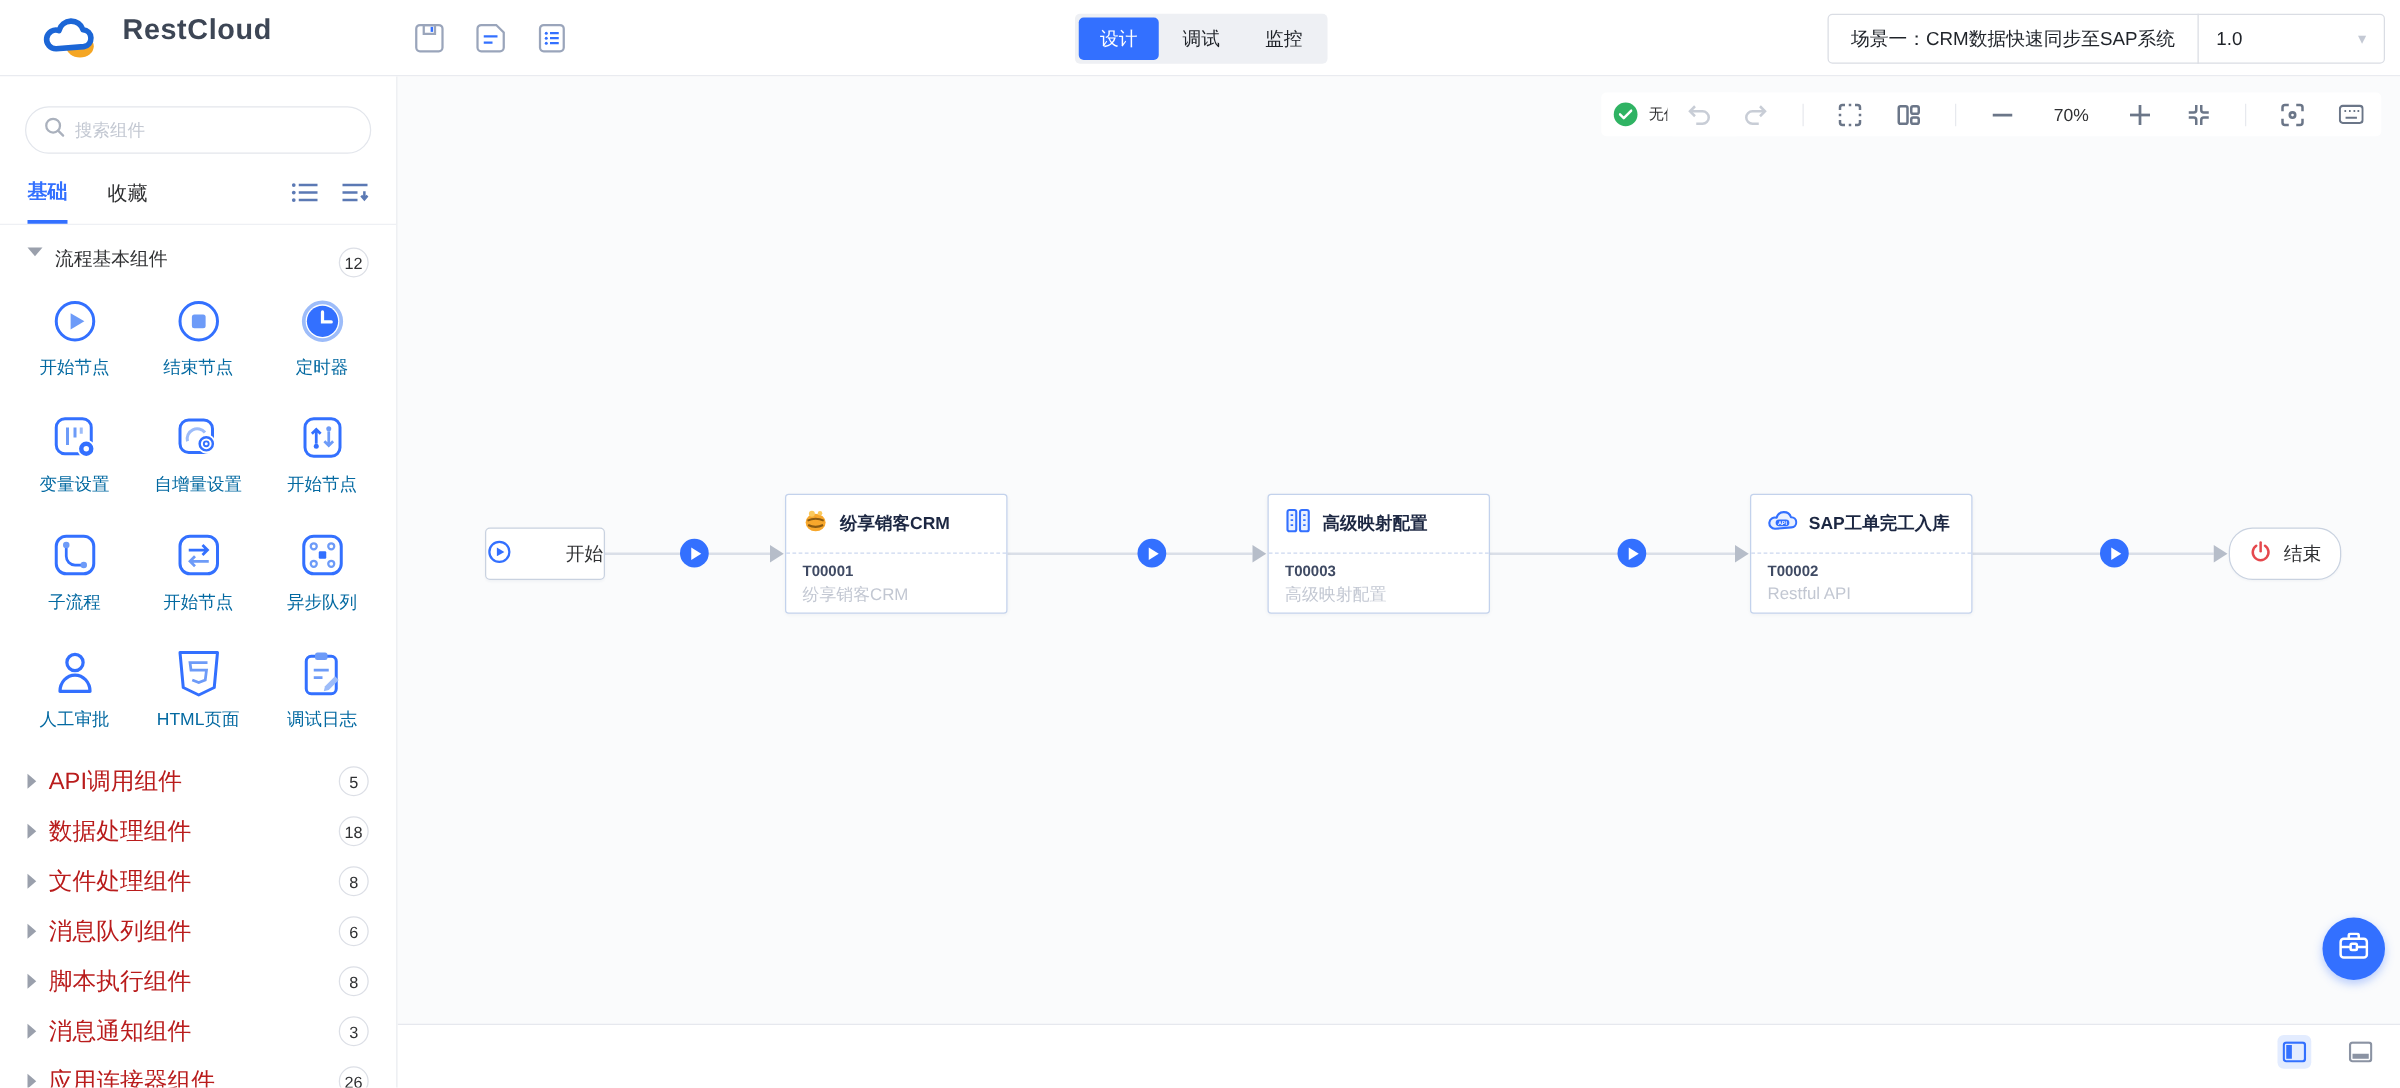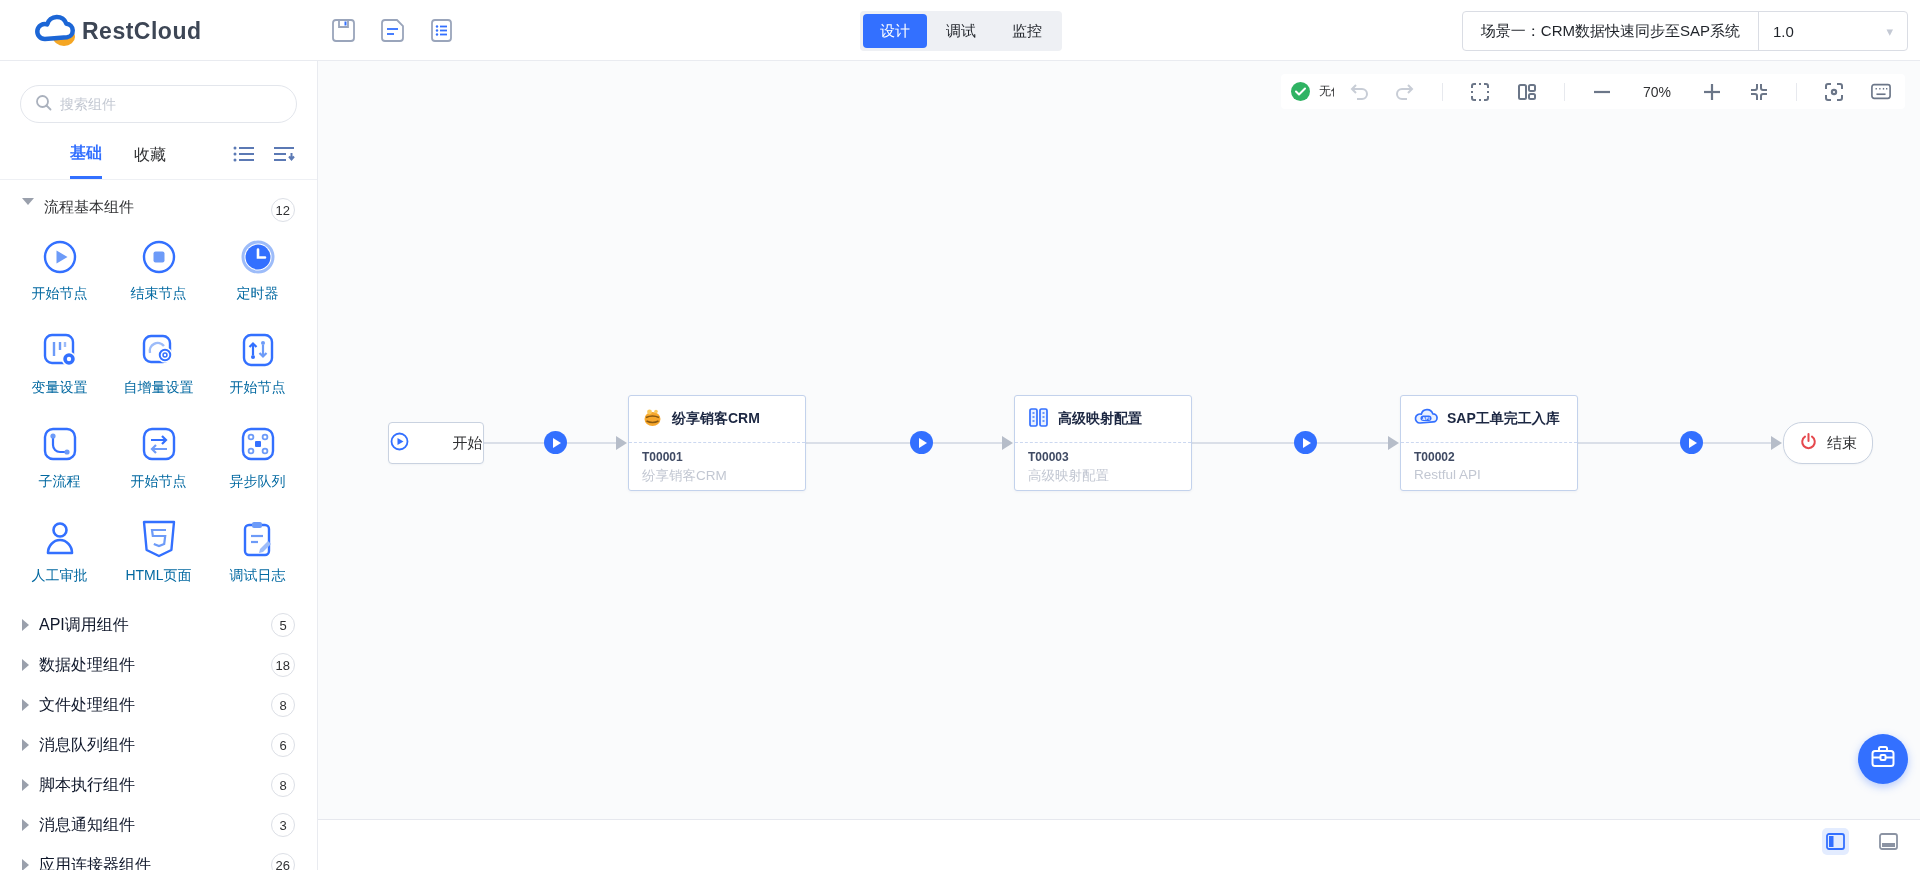--- a/index.html
+++ b/index.html
@@ -2,21 +2,21 @@
 <html><head>
 <meta charset="utf-8">
 <style>
   * { margin:0; padding:0; box-sizing:border-box; }
   html,body { width:1920px; height:870px; overflow:hidden;
     font-family:"Liberation Sans","DejaVu Sans",sans-serif; background:#fff; }
 
   
   .header { position:absolute; left:0; top:0; width:1920px; height:61px;
     background:#fff; border-bottom:1px solid #e9ebf0; z-index:20; }
-  .brand { position:absolute; left:34px; top:10px; display:flex; align-items:center; gap:4px; }
+  .brand { position:absolute; left:34px; top:10px; display:flex; gap:20px; }
   .brand-name { font-size:23px; font-weight:bold; color:#3d4655; letter-spacing:.5px; }
   .hdr-icons { position:absolute; left:330px; top:17px; display:flex; gap:22px; }
   .hdr-icon { width:27px; height:27px; cursor:pointer; }
   .tabgroup { position:absolute; left:860px; top:11px; height:40px; background:#eef0f4;
     border-radius:4px; padding:3px; display:flex; gap:2px; }
   .tabbtn { min-width:64px; height:34px; display:flex; align-items:center; justify-content:center;
     font-size:15px; color:#1f2329; border-radius:4px; cursor:pointer; padding:0 14px; }
   .tabbtn.active { background:#3370ff; color:#fff; }
   .scenario { position:absolute; right:12px; top:11px; height:40px; border:1px solid #dadde4;
     border-radius:4px; display:flex; align-items:center; background:#fff; }
@@ -29,41 +29,41 @@
   
   .sidebar { position:absolute; left:0; top:61px; width:318px; height:809px; background:#fff;
     border-right:1px solid #e9ebf0; overflow:hidden; z-index:10; }
   .search { margin:24px 20px 0 20px; height:38px; border:1px solid #e3e6ec; border-radius:19px;
     display:flex; align-items:center; padding:0 14px; gap:8px; background:#fff; }
   .search input { border:none; outline:none; font-size:14px; color:#303133; width:200px;
     font-family:inherit; background:transparent; }
   .search input::placeholder { color:#c3c8d2; }
   .side-tabs { margin:20px 22px 0 22px; display:flex; align-items:center; }
   .side-tab { font-size:16px; color:#303133; margin-right:32px; padding-bottom:12px; cursor:pointer; }
-  .side-tab.active { color:#3370ff; font-weight:bold; border-bottom:3px solid #3370ff;margin-left:48px; }
+  .side-tab.active { color:#3370ff; font-weight:bold; border-bottom:3px solid #3370ff; }
   .side-tab-icons { margin-left:auto; display:flex; gap:18px; padding-bottom:10px; }
   .side-divider { height:1px; background:#eef0f4; }
   .group-hdr { margin:18px 22px 0 22px; display:flex; align-items:flex-start; cursor:pointer; }
   .caret { width:0; height:0; margin-right:10px; }
   .caret.down { border-left:6px solid transparent; border-right:6px solid transparent;
     border-top:7px solid #9aa0ac; }
   .caret.right { border-top:6px solid transparent; border-bottom:6px solid transparent;
     border-left:7px solid #9aa0ac; }
   .group-label { font-size:15px; color:#303133; }
   .count-badge { margin-left:auto; min-width:24px; height:24px; border:1px solid #dcdfe6;
     border-radius:12px; display:flex; align-items:center; justify-content:center;
     font-size:13px; color:#303133; padding:0 4px; background:#fff; }
   .comp-grid { margin:14px 10px 0 10px; display:grid; grid-template-columns:repeat(3,1fr);
     row-gap:27px; }
   .comp-cell { display:flex; flex-direction:column; align-items:center; cursor:grab; }
   .comp-ico { height:42px; display:flex; align-items:center; justify-content:center; }
   .comp-label { margin-top:7px; font-size:14px; color:#0369a1; }
   .cat-list { margin-top:20px; }
   .cat-row { height:40px; display:flex; align-items:center; padding:0 22px; cursor:pointer; }
-  .cat-label { font-size:16px; color:#0f172a; }
+  .cat-label { font-size:19px; color:#b91c1c; }
 
   
   .canvas { position:absolute; left:318px; top:61px; width:1602px; height:759px;
     background:#fafbfc; border-bottom:1px solid #e6e8ee; }
   .status-badge { position:absolute; left:963px; top:13px; height:35px; background:#fff;
     border-radius:4px; display:flex; align-items:center; padding:0 14px 0 10px; gap:9px; }
   .status-text { font-size:12px; color:#303133; }
   .greenchk { width:19px; height:19px; border-radius:50%; background:#2fb363; display:flex;
     align-items:center; justify-content:center; color:#fff; font-size:12px; font-weight:bold; }
   .cv-toolbar { position:absolute; right:15px; top:13px; height:35px; background:#fff;

